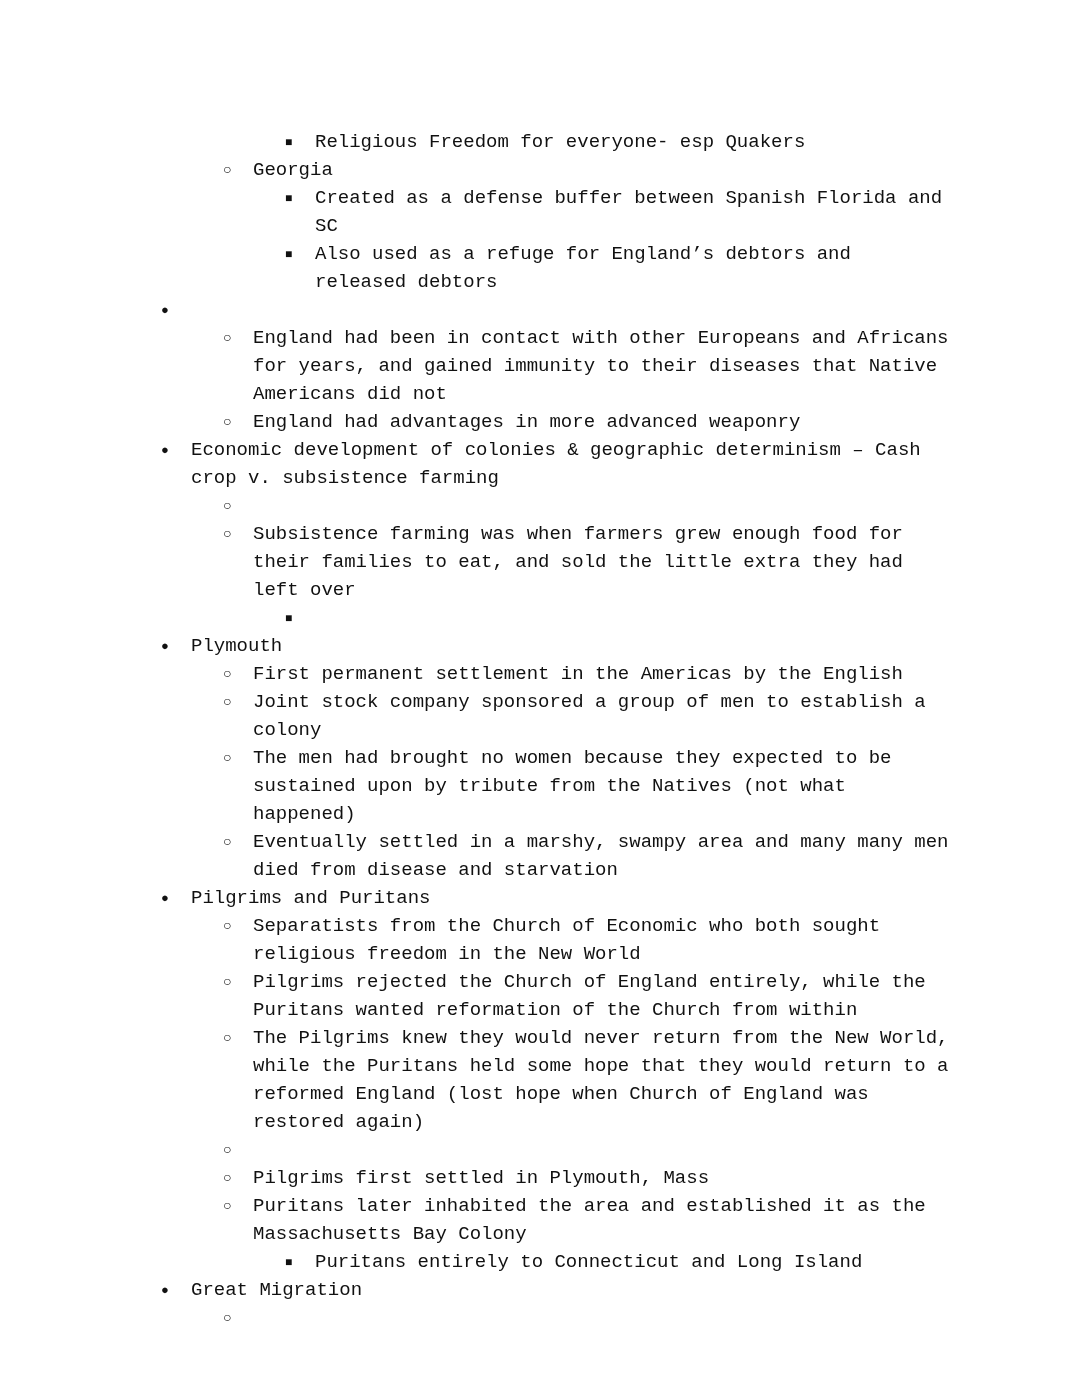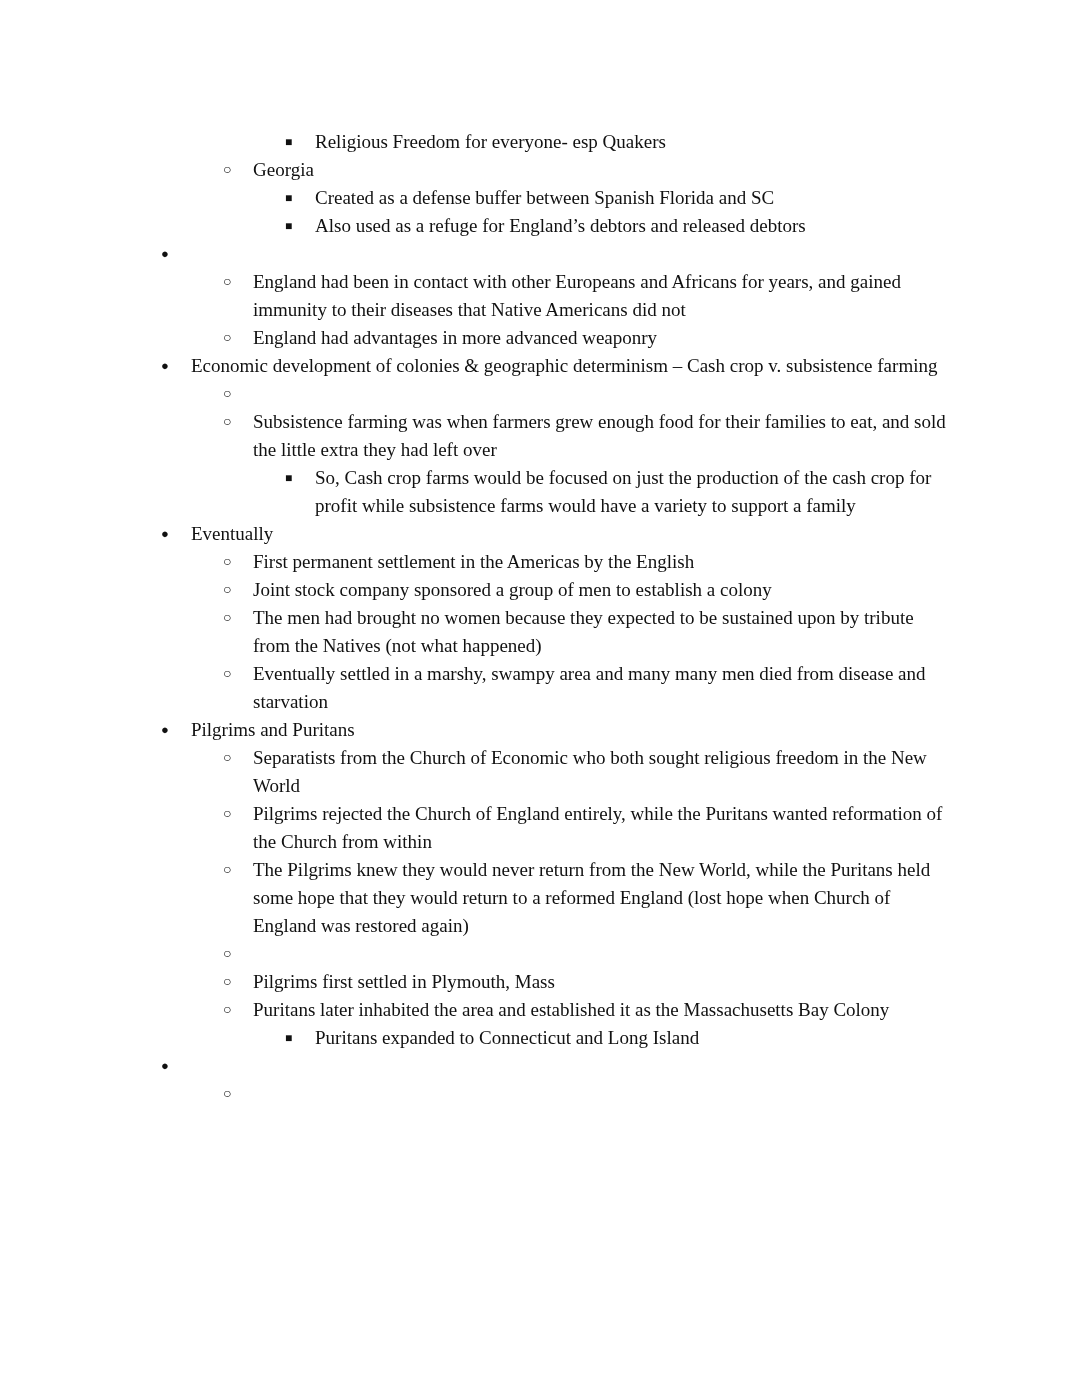--- a/index.html
+++ b/index.html
@@ -37,20 +37,21 @@
     width: 30px;
     line-height: 28px;
     text-align: left;
   }
   .bullet.b1 { font-size: 13px; }
   .bullet.b2 { font-size: 14px; }
   .bullet.b3 { font-size: 12px; }
   .text {
     flex: 1 1 auto;
     min-width: 0;
+    font-family: Liberation Mono, monospace;
   }
 </style>
 </head>
 <body>
 
 <div class="page">
   <div id="list-root">
       <div class="item lv3">
         <span class="bullet b3">■</span>
         <div class="text">Religious Freedom for everyone- esp Quakers</div>
@@ -84,25 +85,24 @@
       </div>
       <div class="item lv2">
         <span class="bullet b2">○</span>
       </div>
       <div class="item lv2">
         <span class="bullet b2">○</span>
         <div class="text">Subsistence farming was when farmers grew enough food for their families to eat, and sold the little extra they had left over</div>
       </div>
       <div class="item lv3">
         <span class="bullet b3">■</span>
-        <div class="text">So, Cash crop farms would be focused on just the production of the cash crop for profit while subsistence farms would have a variety to support a family</div>
       </div>
       <div class="item lv1">
         <span class="bullet b1">●</span>
-        <div class="text">Eventually</div>
+        <div class="text">Plymouth</div>
       </div>
       <div class="item lv2">
         <span class="bullet b2">○</span>
         <div class="text">First permanent settlement in the Americas by the English</div>
       </div>
       <div class="item lv2">
         <span class="bullet b2">○</span>
         <div class="text">Joint stock company sponsored a group of men to establish a colony</div>
       </div>
       <div class="item lv2">
@@ -135,22 +135,23 @@
       <div class="item lv2">
         <span class="bullet b2">○</span>
         <div class="text">Pilgrims first settled in Plymouth, Mass</div>
       </div>
       <div class="item lv2">
         <span class="bullet b2">○</span>
         <div class="text">Puritans later inhabited the area and established it as the Massachusetts Bay Colony</div>
       </div>
       <div class="item lv3">
         <span class="bullet b3">■</span>
-        <div class="text">Puritans expanded to Connecticut and Long Island</div>
+        <div class="text">Puritans entirely to Connecticut and Long Island</div>
       </div>
       <div class="item lv1">
         <span class="bullet b1">●</span>
+        <div class="text">Great Migration</div>
       </div>
       <div class="item lv2">
         <span class="bullet b2">○</span>
       </div>
     </div>
 </div>
 
 </body></html>

